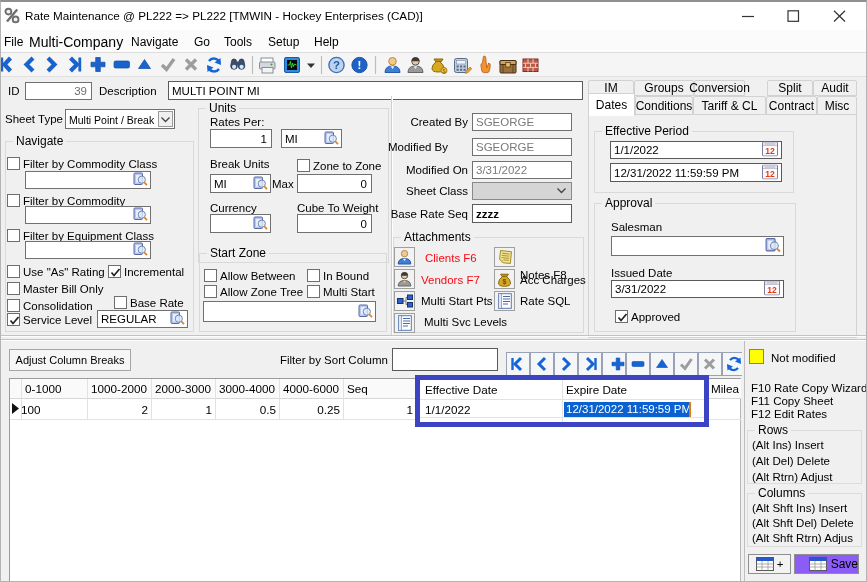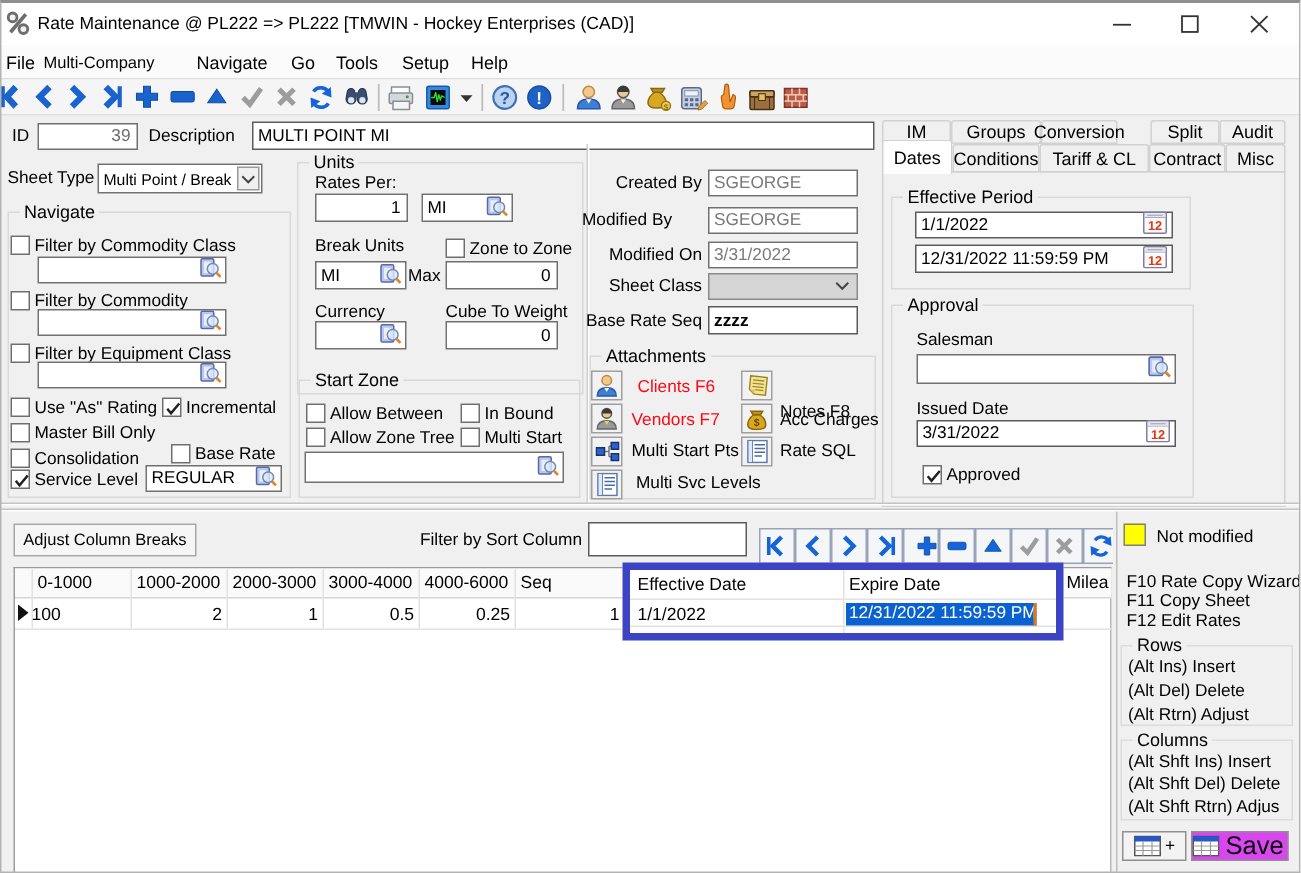--- a/index.html
+++ b/index.html
@@ -28,21 +28,21 @@
 <div class="l" style="left:25px;top:9px;font-size:11.7px">Rate Maintenance @ PL222 =&gt; PL222 [TMWIN - Hockey Enterprises (CAD)]</div>
 <svg class="ab" style="left:738px;top:10px" width="110" height="12" viewBox="0 0 110 12">
  <line x1="4" y1="6.5" x2="16" y2="6.5" stroke="#333" stroke-width="1.2"></line>
  <rect x="50" y="0.8" width="10.5" height="10.5" fill="none" stroke="#333" stroke-width="1.2"></rect>
  <line x1="96" y1="0.8" x2="107" y2="11.5" stroke="#333" stroke-width="1.2"></line>
  <line x1="107" y1="0.8" x2="96" y2="11.5" stroke="#333" stroke-width="1.2"></line>
 </svg>
 
 <div class="ab" style="left:0;top:30px;width:867px;height:23px;background:#fbfbfb;border-bottom:1px solid #dcdcdc"></div>
 <div class="l" style="left:4px;top:35px;font-size:12px">File</div>
-<div class="l" style="left:29px;top:35px;font-size:11px">Multi-Company</div>
+<div class="l" style="left:29px;top:35px;font-size:14px">Multi-Company</div>
 <div class="l" style="left:131px;top:35px;font-size:12px">Navigate</div>
 <div class="l" style="left:194px;top:35px;font-size:12px">Go</div>
 <div class="l" style="left:224px;top:35px;font-size:12px">Tools</div>
 <div class="l" style="left:268px;top:35px;font-size:12px">Setup</div>
 <div class="l" style="left:314px;top:35px;font-size:12px">Help</div>
 
 <div class="ab" style="left:0;top:53px;width:867px;height:24px;background:#f5f5f5;border-bottom:1px solid #e0e0e0"></div>
 <svg class="ab" style="left:0;top:0" width="560" height="78" viewBox="0 0 560 78">
 <g fill="none" stroke="#1a63cc" stroke-width="4.2">
  <polyline points="10.5,58 4.5,64.5 10.5,71"></polyline>
@@ -558,21 +558,21 @@
         <rect x="0.5" y="0.5" width="17" height="3.5" fill="#2858c8"></rect>
         <g stroke="#9a9a9a" stroke-width="0.8">
           <line x1="6" y1="4" x2="6" y2="13.5"></line>
           <line x1="12" y1="4" x2="12" y2="13.5"></line>
           <line x1="0.5" y1="7" x2="17.5" y2="7"></line>
           <line x1="0.5" y1="10" x2="17.5" y2="10"></line>
         </g>
       </svg>
       <span>+</span>
     </div>
- <div class="ab" style="left:52px;top:213px;width:65px;height:20px;background:#d946ef;border:1px solid #8f8f8f;display:flex;align-items:center;justify-content:flex-start;font-size:17px;gap:4px">
+ <div class="ab" style="left:52px;top:213px;width:65px;height:20px;background:#8b5cf6;border:1px solid #8f8f8f;display:flex;align-items:center;justify-content:flex-end;font-size:12px;gap:4px">
       <svg width="18" height="14" viewBox="0 0 18 14">
         <rect x="0.5" y="0.5" width="17" height="13" fill="#fff" stroke="#555"></rect>
         <rect x="0.5" y="0.5" width="17" height="3.5" fill="#2858c8"></rect>
         <g stroke="#9a9a9a" stroke-width="0.8">
           <line x1="6" y1="4" x2="6" y2="13.5"></line>
           <line x1="12" y1="4" x2="12" y2="13.5"></line>
           <line x1="0.5" y1="7" x2="17.5" y2="7"></line>
           <line x1="0.5" y1="10" x2="17.5" y2="10"></line>
         </g>
       </svg>

